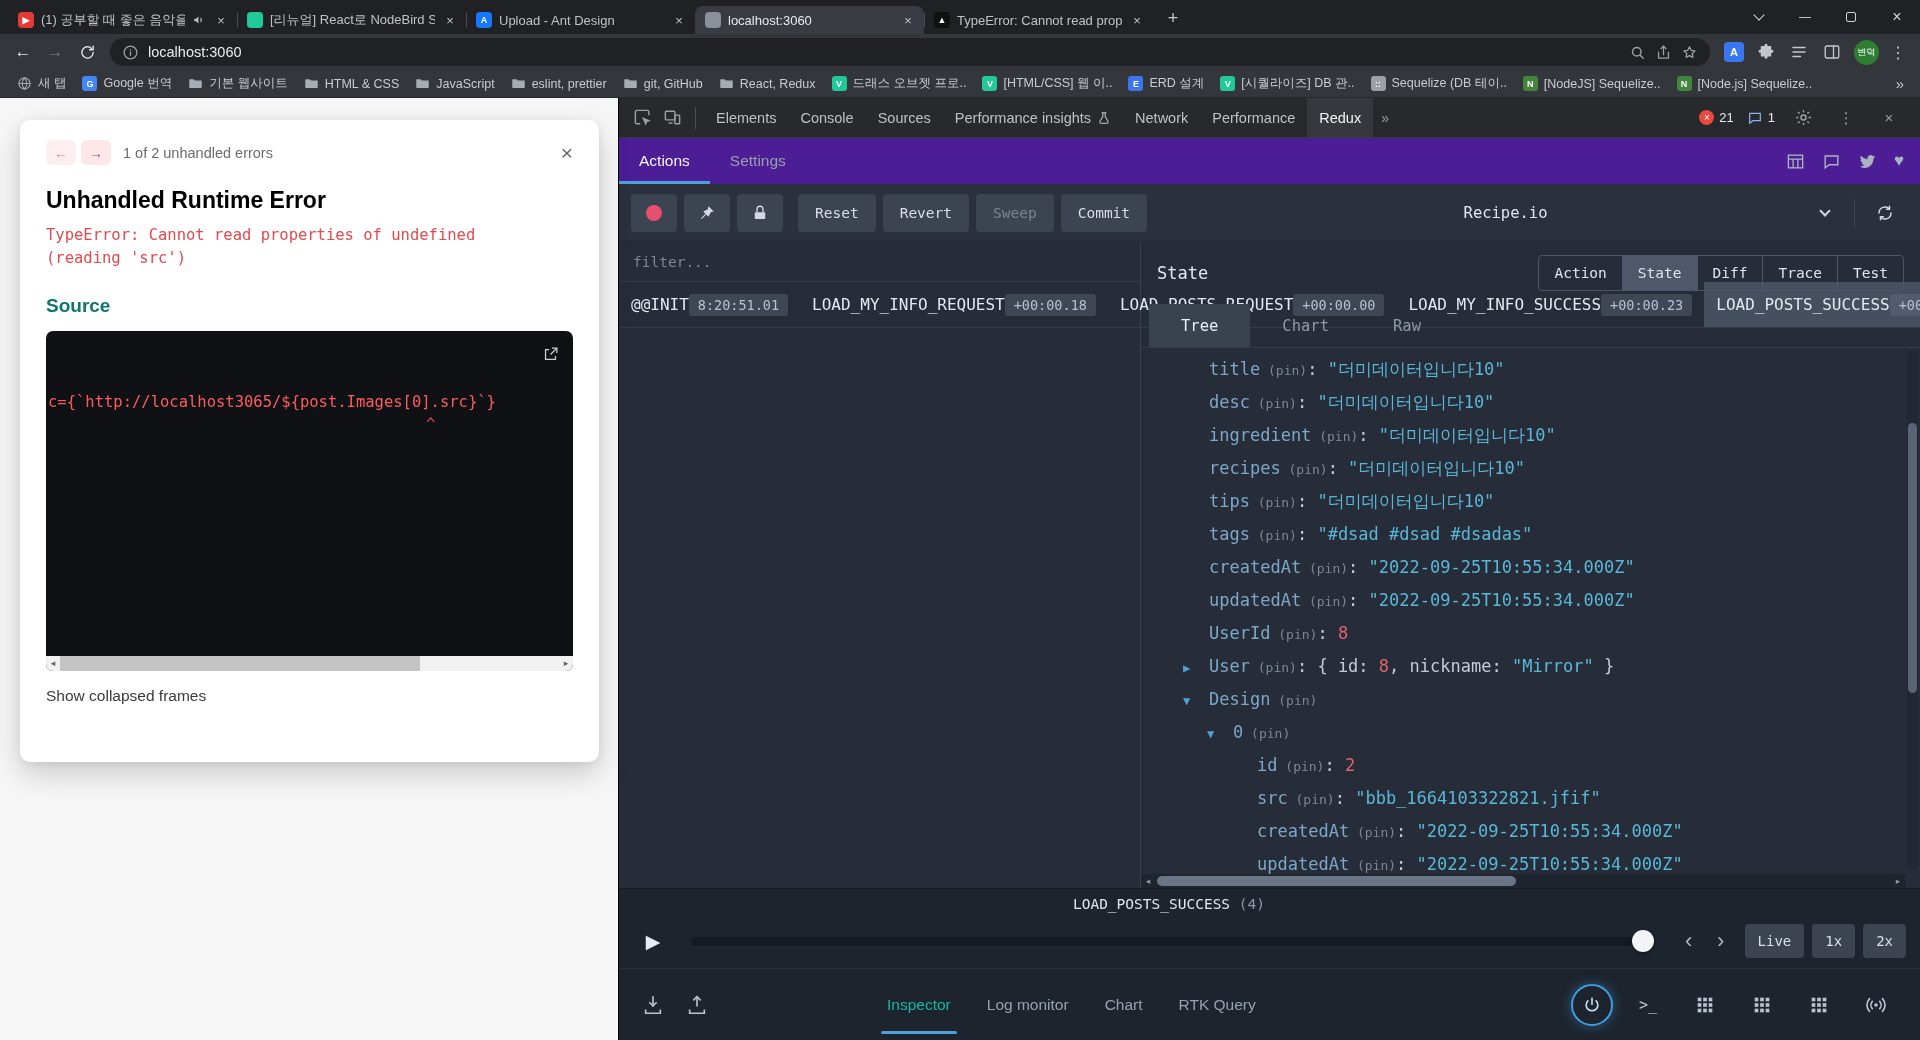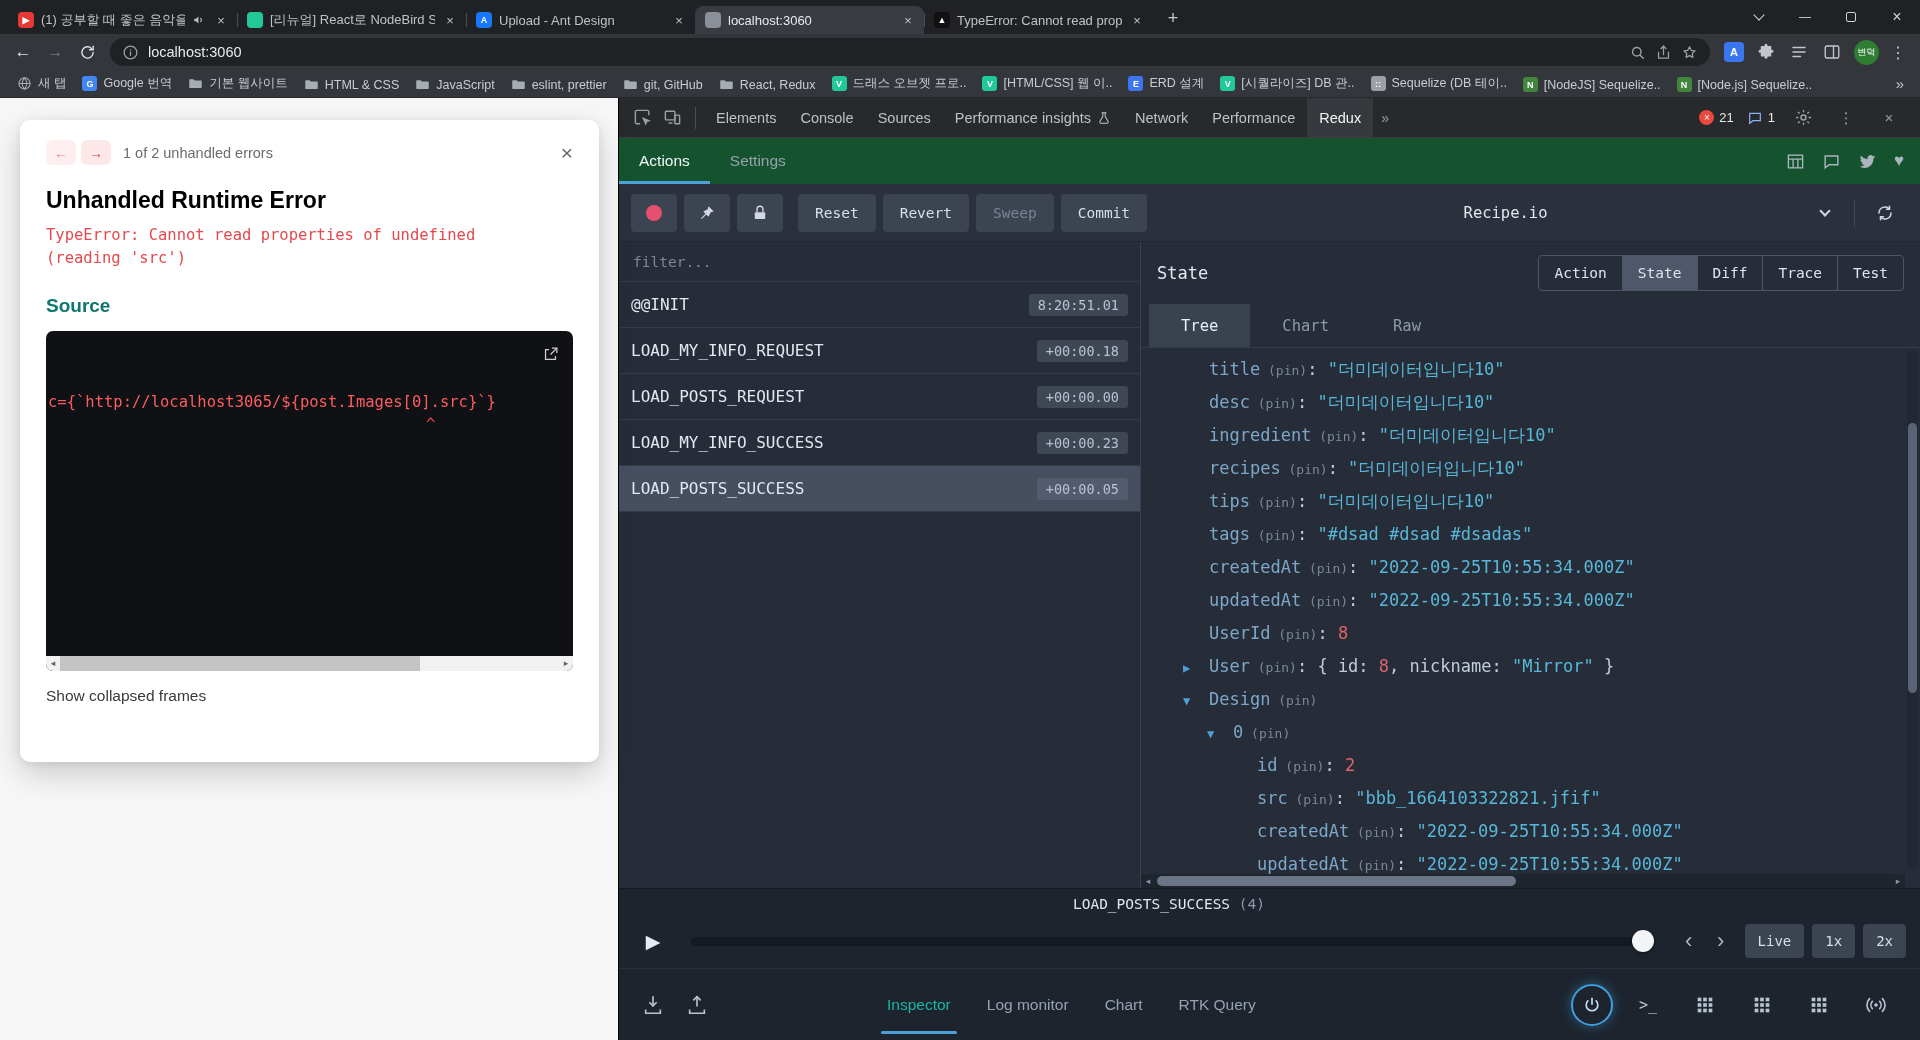--- a/index.html
+++ b/index.html
@@ -34,21 +34,21 @@
 .addr .i{width:17px;height:17px;color:#9aa0a6}
 .ext-area{display:flex;align-items:center;gap:11px;padding:0 6px}
 .ext-icon{width:22px;height:22px;display:flex;align-items:center;justify-content:center;color:#c3c7cc}
 .ext-icon .i{width:18px;height:18px}
 .translate-badge{width:20px;height:20px;border-radius:4px;background:#3a76f0;color:#fff;font-size:11px;font-weight:bold;display:flex;align-items:center;justify-content:center}
 .avatar{width:25px;height:25px;border-radius:50%;background:#2e7d32;color:#fff;font-size:9px;display:flex;align-items:center;justify-content:center}
 .kebab{font-size:16px;color:#c3c7cc}
 
 
 .bookmarks{height:28px;background:#33363b;display:flex;align-items:center;padding:0 10px;border-bottom:1px solid #26282c}
-.bm-list{display:flex;align-items:flex-end;gap:2px;overflow:hidden}
+.bm-list{display:flex;align-items:center;gap:2px;overflow:hidden}
 .bm{display:flex;align-items:center;gap:6px;padding:3px 7px;border-radius:6px;color:#c9cdd2;font-size:12.5px;white-space:nowrap}
 .bm .i{width:15px;height:15px;color:#a7adb5;flex:none}
 .bm-fav{width:15px;height:15px;border-radius:3px;color:#fff;font-size:9px;font-weight:bold;display:flex;align-items:center;justify-content:center;flex:none}
 .bm-overflow{margin-left:auto;color:#c3c7cc;font-size:15px;padding:0 6px}
 
 
 .content{display:flex;height:942px}
 .page{width:618px;position:relative;background:#f7f7f7}
 
 
@@ -84,21 +84,21 @@
 .dt-more{color:#9aa0a6;padding:0 8px;font-size:14px}
 .dt-right{margin-left:auto;display:flex;align-items:center;gap:13px;padding-right:8px}
 .err-badge{display:flex;align-items:center;gap:5px}
 .err-dot{width:15px;height:15px;border-radius:50%;background:#e8493e;color:#fff;font-size:10px;display:flex;align-items:center;justify-content:center}
 .err-num{color:#e8eaed;font-size:13px}
 .iss-badge{display:flex;align-items:center;gap:5px;color:#8ab4f8}
 .iss-badge .i{width:16px;height:16px}
 .iss-num{color:#e8eaed;font-size:13px}
 
 
-.rx-tabs{height:46px;background:#14532d;display:flex;flex:none}
+.rx-tabs{height:46px;background:#4c1d95;display:flex;flex:none}
 .rx-tab{height:100%;display:flex;align-items:center;padding:0 20px;font-size:15.5px;color:#96a0ae;position:relative}
 .rx-tab.active{color:#f2f6fa}
 .rx-tab.active::after{content:"";position:absolute;left:0;right:0;bottom:0;height:3px;background:#4ea1d8}
 .rx-tabs-right{margin-left:auto;display:flex;align-items:center;gap:17px;padding-right:16px;color:#aab4c0}
 .rx-tabs-right .i{width:19px;height:19px}
 .hearticon{font-size:17px}
 
 
 .rx-toolbar{height:58px;background:#2a313d;border-bottom:1px solid #222935;display:flex;align-items:center;padding:0 12px;gap:7px;flex:none}
 .rx-ibtn{width:46px;height:38px;background:#3c4452;border-radius:4px;display:flex;align-items:center;justify-content:center;color:#d2d9e3}
@@ -567,21 +567,21 @@
               </svg>
             </span>
           </div>
       </div>
 
       <div class="rx-main">
         <div class="action-list">
           <div class="filter-row">
             <input class="filter-input" placeholder="filter..." style="">
           </div>
-          <div id="actionRows" style="display:flex;flex-direction:column">
+          <div id="actionRows" style="display:flex;">
               <div class="action-row">
                 <span class="action-name">@@INIT</span>
                 <span class="action-time">8:20:51.01</span>
               </div>
               <div class="action-row">
                 <span class="action-name">LOAD_MY_INFO_REQUEST</span>
                 <span class="action-time">+00:00.18</span>
               </div>
               <div class="action-row">
                 <span class="action-name">LOAD_POSTS_REQUEST</span>

